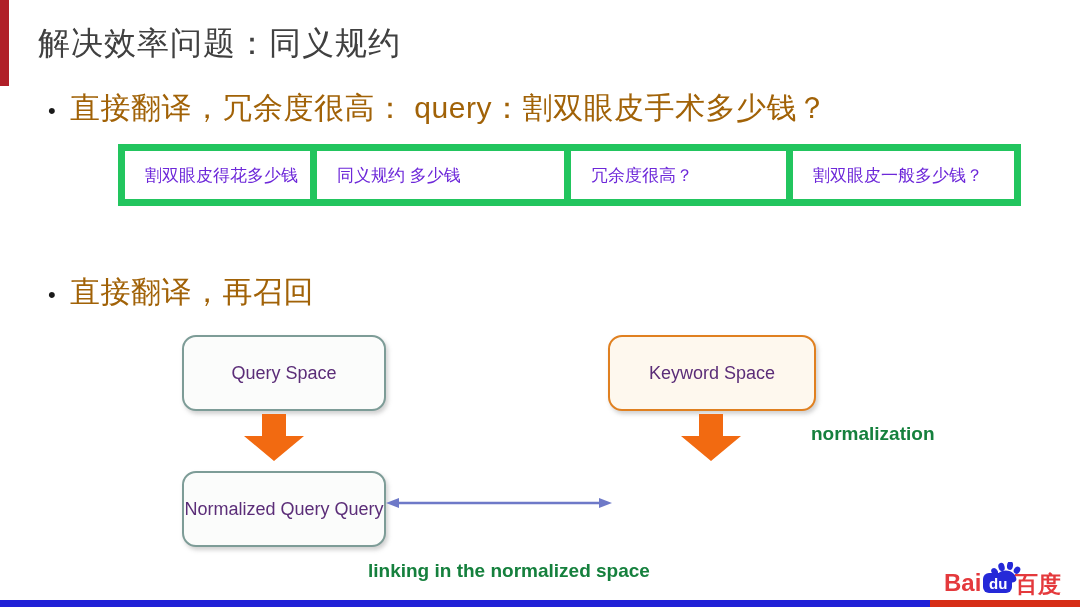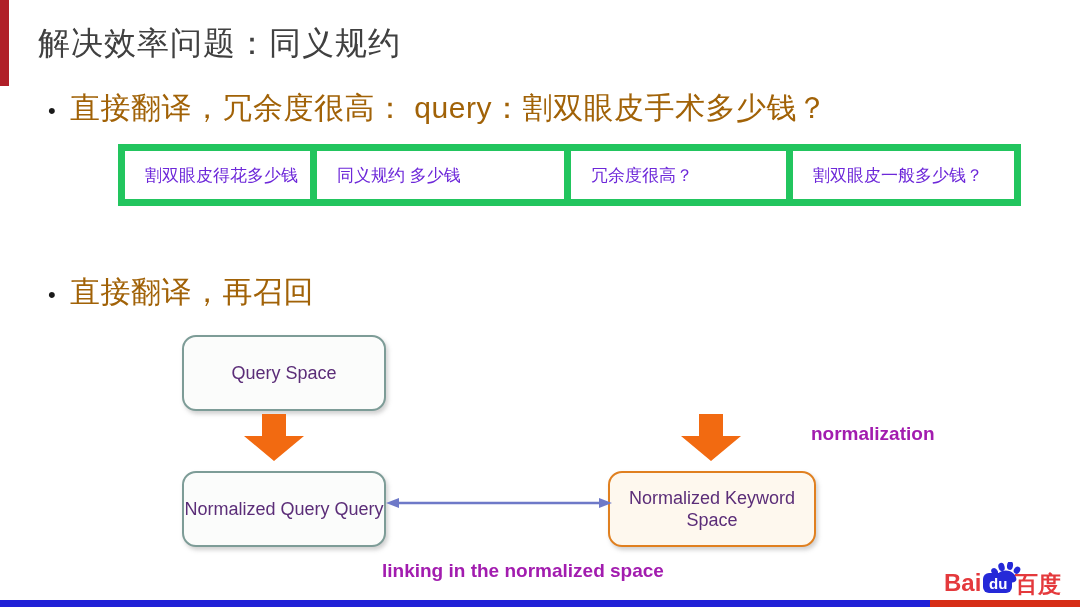--- a/index.html
+++ b/index.html
@@ -150,26 +150,26 @@
     top: 494px;
     width: 226px;
     height: 18px;
     pointer-events: auto;
   }
 
   .diagram-label {
     position: absolute;
     font-size: 19px;
     font-weight: bold;
-    color: #a21caf;
+    color: #15803d;
     white-space: nowrap;
     pointer-events: auto;
   }
   #label-normalization { left: 811px; top: 423px; }
-  #label-linking       { left: 382px; top: 560px; }
+  #label-linking       { left: 368px; top: 560px; }
 
   
   #baidu-logo {
     position: absolute;
     left: 944px;
     top: 562px;
     width: 126px;
     height: 36px;
   }
 </style>
@@ -211,28 +211,28 @@
     </tr>
   </tbody>
 </table>
 
 <div id="diagram">
 
   <div class="node-box node-teal" id="node-query-space">
     <span>Query  Space</span>
   </div>
 
+  <div class="node-box node-orange" id="node-keyword-space">
+    <span>Keyword Space</span>
+  </div>
 
   <div class="node-box node-teal" id="node-norm-query-space">
     <span>Normalized Query Query</span>
   </div>
 
-  <div class="node-box node-orange" id="node-norm-keyword-space">
-    <span>Normalized Keyword Space</span>
-  </div>
 
   <svg class="arrow-down" id="arrow-down-left" viewBox="0 0 62 48">
     <polygon points="19,0 43,0 43,22 61,22 31,47 1,22 19,22" fill="#F26A11"></polygon>
   </svg>
 
   <svg class="arrow-down" id="arrow-down-right" viewBox="0 0 62 48">
     <polygon points="19,0 43,0 43,22 61,22 31,47 1,22 19,22" fill="#F26A11"></polygon>
   </svg>
 
   <svg id="arrow-link" viewBox="0 0 226 18">

